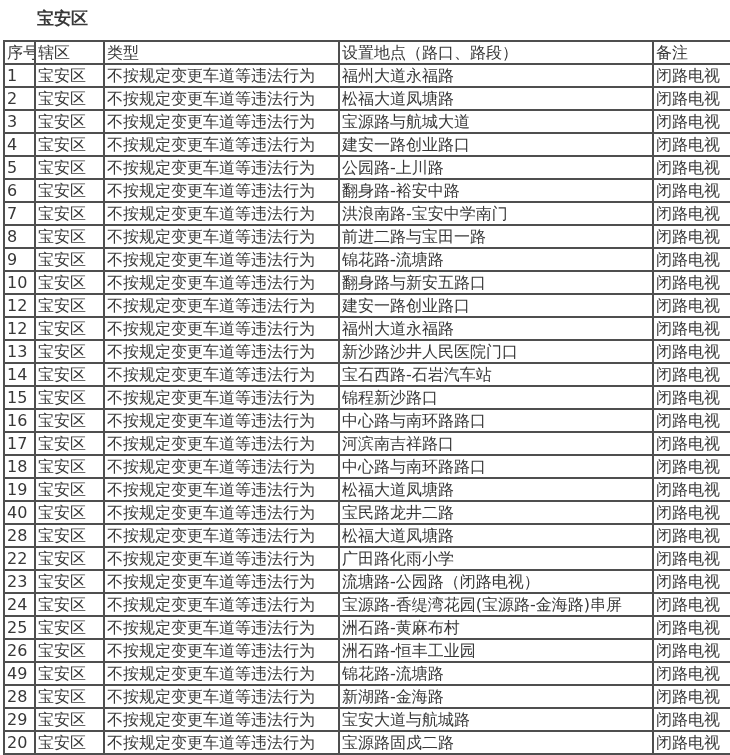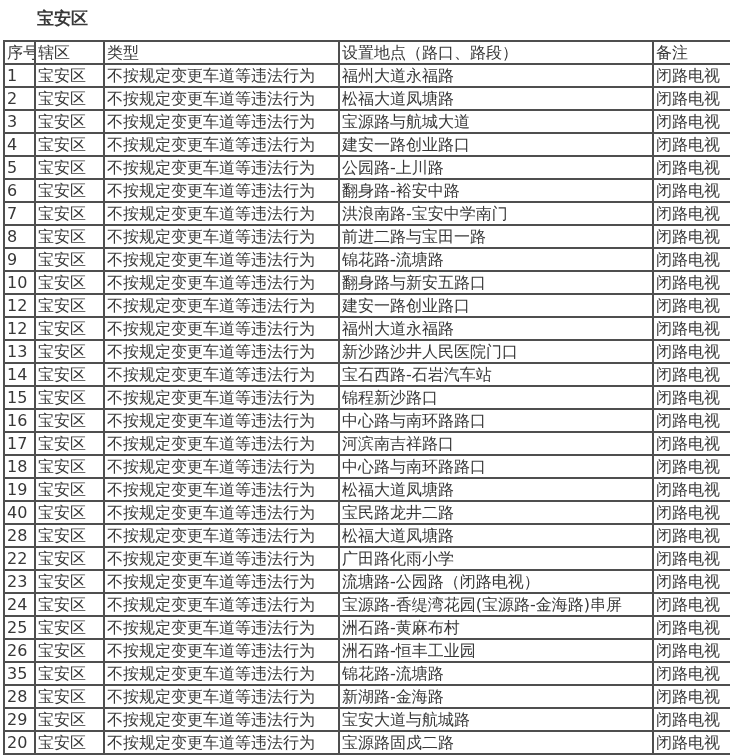--- a/index.html
+++ b/index.html
@@ -248,21 +248,21 @@
           <td>闭路电视</td>
         </tr>
         <tr>
           <td>26</td>
           <td>宝安区</td>
           <td>不按规定变更车道等违法行为</td>
           <td>洲石路-恒丰工业园</td>
           <td>闭路电视</td>
         </tr>
         <tr>
-          <td>35</td>
+          <td>49</td>
           <td>宝安区</td>
           <td>不按规定变更车道等违法行为</td>
           <td>锦花路-流塘路</td>
           <td>闭路电视</td>
         </tr>
         <tr>
           <td>28</td>
           <td>宝安区</td>
           <td>不按规定变更车道等违法行为</td>
           <td>新湖路-金海路</td>

